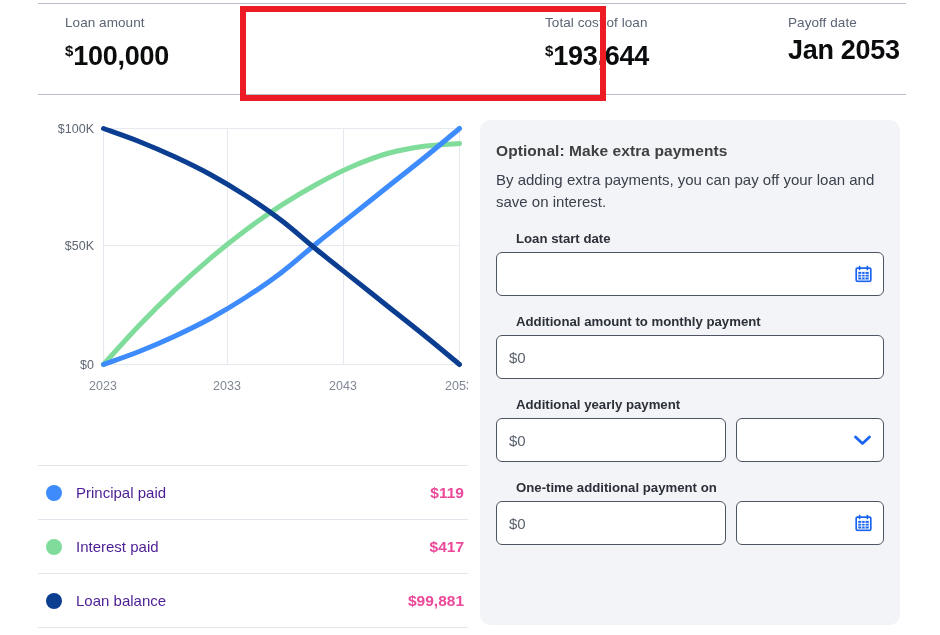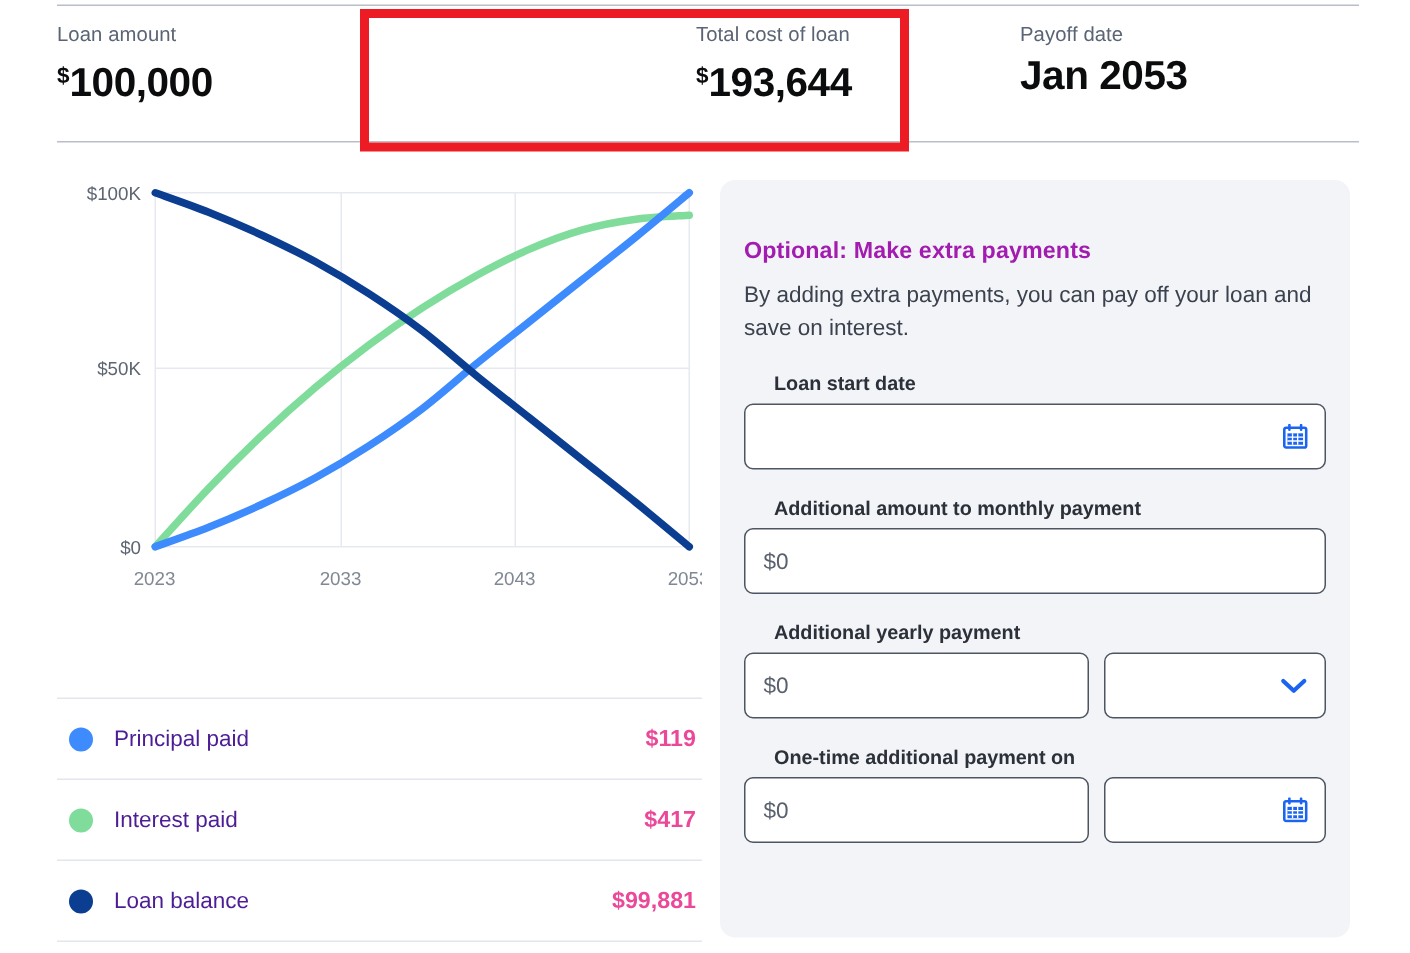--- a/index.html
+++ b/index.html
@@ -22,21 +22,21 @@
     background: #b9bec8;
   }
   .rule-bottom {
     position: absolute; left: 38px; top: 94px; width: 868px; height: 1px;
     background: #b9bec8;
   }
   .summary-row {
     position: absolute; left: 38px; top: 14px; width: 880px; height: 72px;
     display: flex; align-items: flex-start;
   }
-  .stat { flex: 0 0 auto; }
+  .stat { flex: 0 0 auto; margin-left: 27px; }
   .stat.s0 { width: 214px; }
   .stat.s1 { width: 212px; }
   .stat.s2 { width: 216px; }
   .stat.s3 { width: 216px; }
   .stat-label {
     font-size: 13.5px; line-height: 17px; color: #5b6475;
     letter-spacing: .005em; white-space: nowrap;
   }
   .stat-value {
     margin-top: 3px;
@@ -68,21 +68,21 @@
   }
   .legend-name { font-size: 15px; color: #4c1d95; flex: 1 1 auto; }
   .legend-val { font-size: 15.5px; font-weight: 700; color: #ec4899; }
 
   
   .panel {
     position: absolute; left: 480px; top: 120px; width: 420px; height: 505px;
     background: #f2f4f8; border-radius: 10px; padding: 22px 16px 0 16px;
   }
   .panel-title {
-    font-size: 15.5px; font-weight: 700; color: #a21caf; letter-spacing: .005em; margin-top: 17px;
+    font-size: 15.5px; font-weight: 700; color: #404040; letter-spacing: .005em;
   }
   .panel-desc {
     margin-top: 9px; font-size: 15px; line-height: 22px; color: #3b414d; width: 392px;
   }
   .field { margin-top: 18px; }
   .field-label {
     font-size: 13.2px; font-weight: 700; color: #2c3038; margin-bottom: 6px; margin-left: 20px;
   }
   .inputs-row { display: flex; gap: 10px; }
   .tbox {

